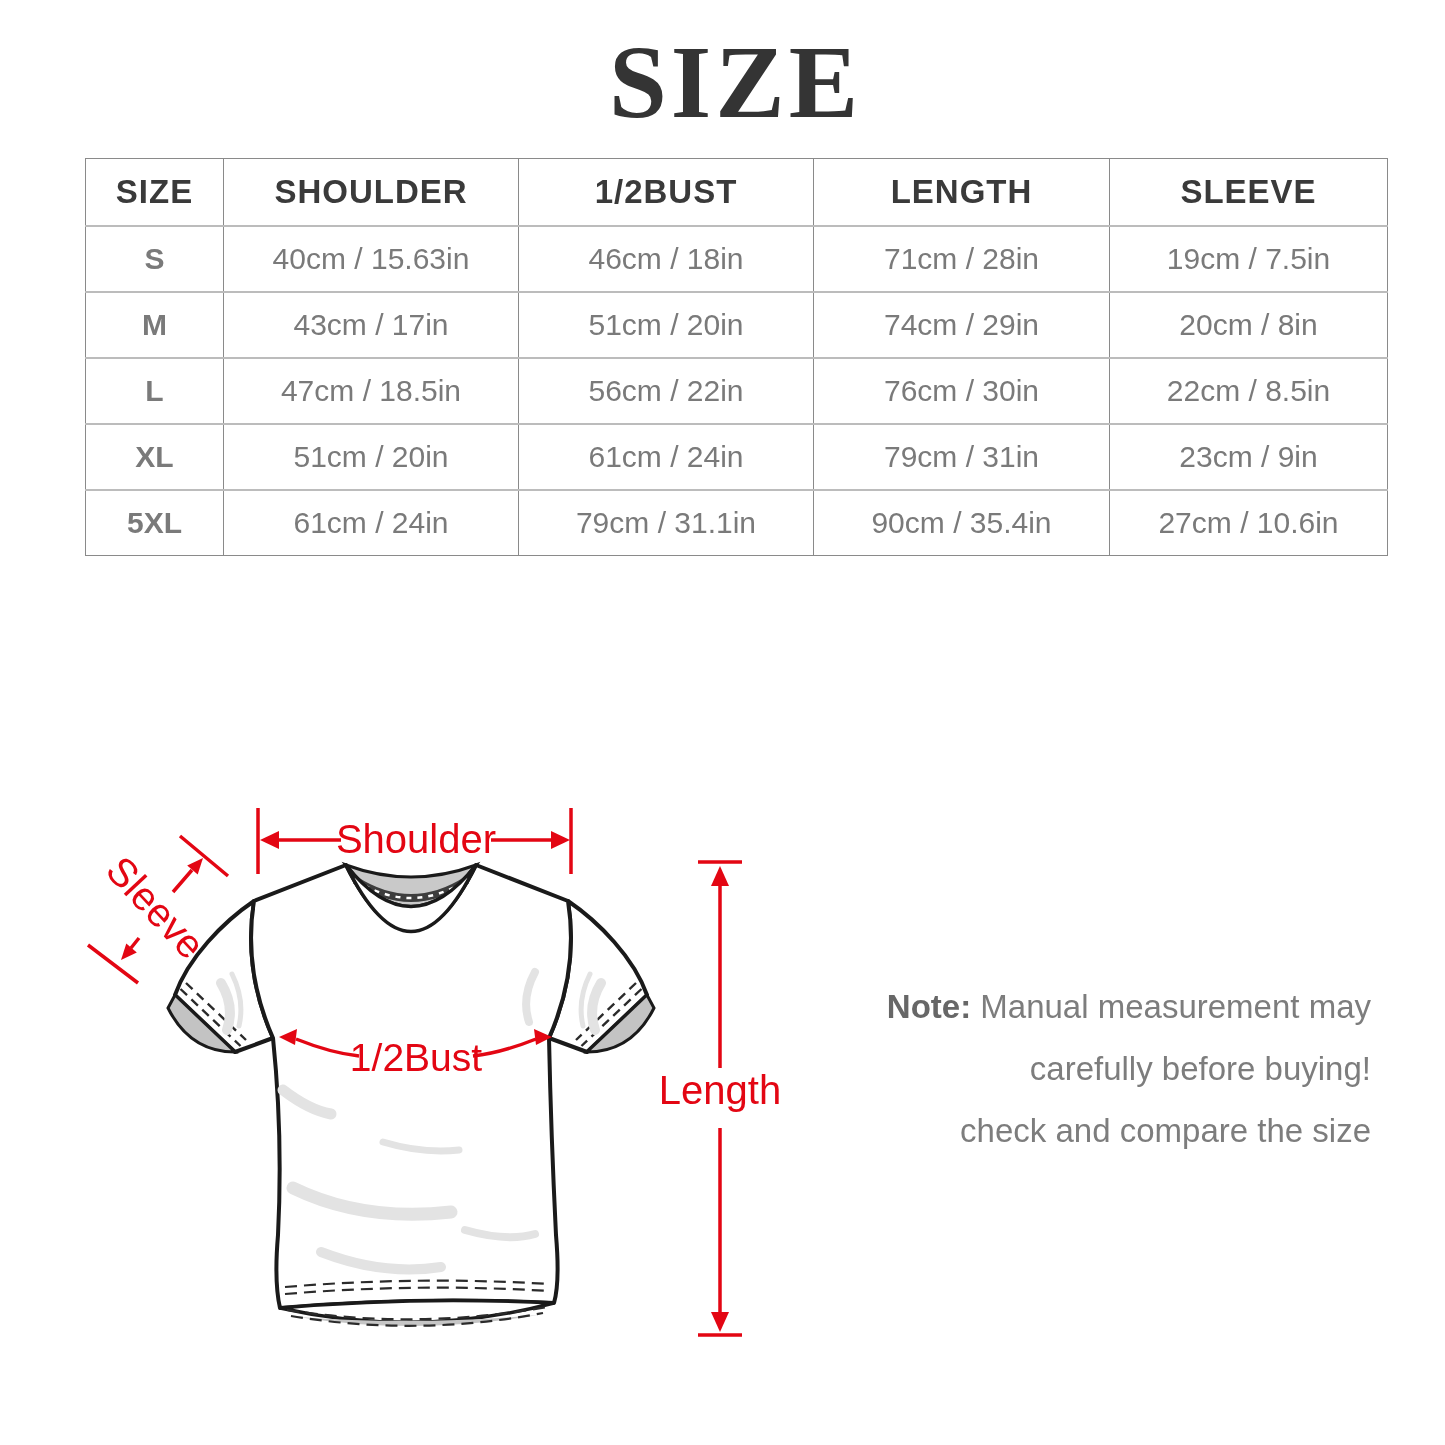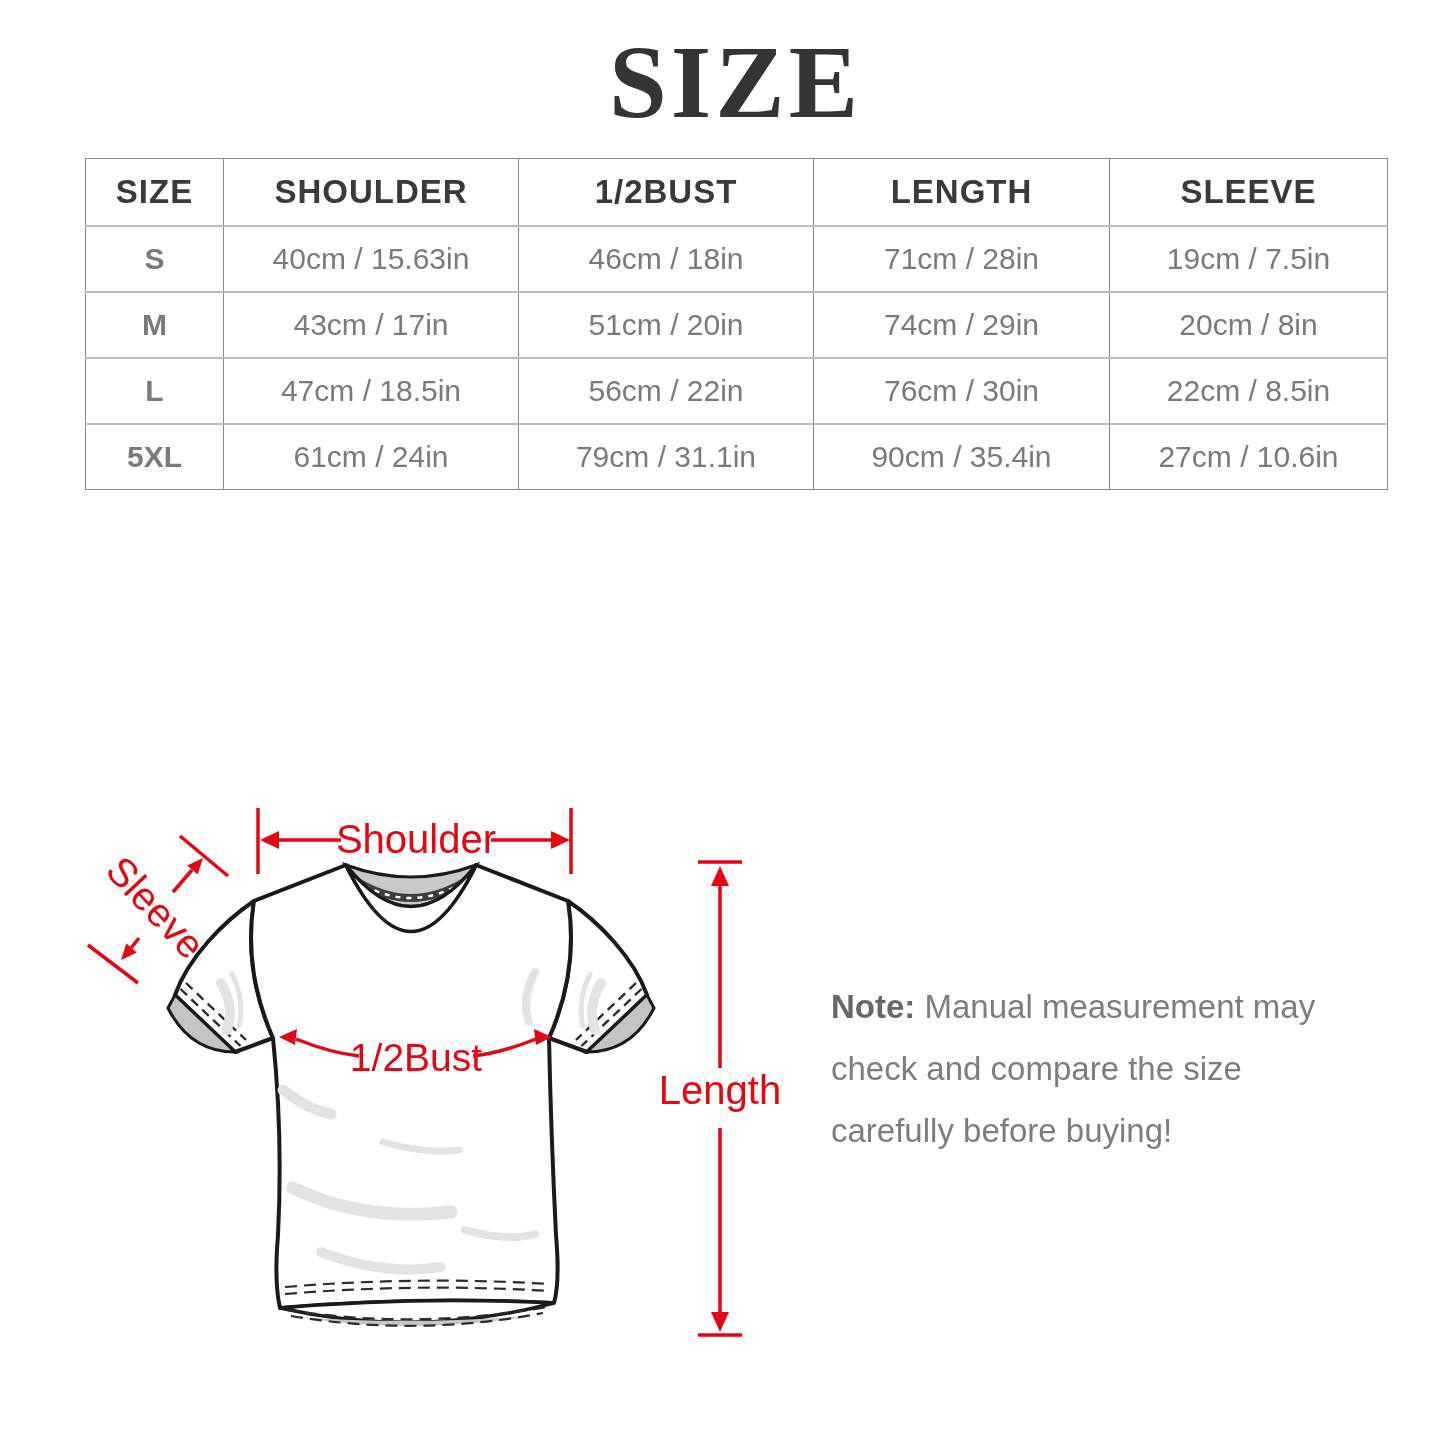--- a/index.html
+++ b/index.html
@@ -13,21 +13,21 @@
   table.size-table th{height:64px;font-size:33px;font-weight:bold;color:#3a3a3a;
          letter-spacing:1px;text-align:center;vertical-align:middle;
          border-right:1px solid #8a8a8a;border-bottom:2px solid #bcbcbc;}
   table.size-table td{height:62px;font-size:30px;color:#7a7a7a;text-align:center;
          vertical-align:middle;border-right:1px solid #8a8a8a;border-bottom:2px solid #bcbcbc;}
   table.size-table th:last-child,table.size-table td:last-child{border-right:none;}
   table.size-table tr:last-child td{border-bottom:none;}
   td.size-col{font-weight:bold;color:#2f2f2f;font-size:33px;}
   .diagram-svg{position:absolute;left:70px;top:790px;}
   .note{position:absolute;left:818px;top:976px;width:540px;font-size:33px;
-        line-height:62px;color:#7d7d7d;}
+        line-height:62px;color:#7d7d7d;text-align:right;}
   .note .note-prefix{font-weight:bold;color:#676767;}
   .red-label{font-family:"Liberation Sans",sans-serif;fill:var(--red,#e30613);}
 </style>
 </head>
 <body>
 
 <div class="page">
 
   <div class="title">SIZE</div>
 
@@ -62,20 +62,27 @@
           <td>51cm / 20in</td>
           <td>74cm / 29in</td>
           <td>20cm / 8in</td>
         </tr>
         <tr>
           <td class="size-col">L</td>
           <td>47cm / 18.5in</td>
           <td>56cm / 22in</td>
           <td>76cm / 30in</td>
           <td>22cm / 8.5in</td>
+        </tr>
+        <tr>
+          <td class="size-col">XL</td>
+          <td>51cm / 20in</td>
+          <td>61cm / 24in</td>
+          <td>79cm / 31in</td>
+          <td>23cm / 9in</td>
         </tr>
         <tr>
           <td class="size-col">5XL</td>
           <td>61cm / 24in</td>
           <td>79cm / 31.1in</td>
           <td>90cm / 35.4in</td>
           <td>27cm / 10.6in</td>
         </tr>
       </tbody>
   </table>
@@ -162,17 +169,17 @@
       <path d="M615,72 H659 M615,545 H659" fill="none"></path>
       <path d="M637,94 V278 M637,338 V523" fill="none"></path>
       <path d="M637,76 L628,96 L646,96 Z" stroke="none"></path>
       <path d="M637,542 L628,522 L646,522 Z" stroke="none"></path>
     </g>
     <text class="red-label" x="637" y="314" font-size="40" text-anchor="middle">Length</text>
   </svg>
 
   <div class="note">
     <div><span class="note-prefix">Note:</span><span> Manual measurement may</span></div>
+    <div>carefully before buying!</div>
     <div>check and compare the size</div>
-    <div>carefully before buying!</div>
   </div>
 
 </div>
 
 </body></html>

